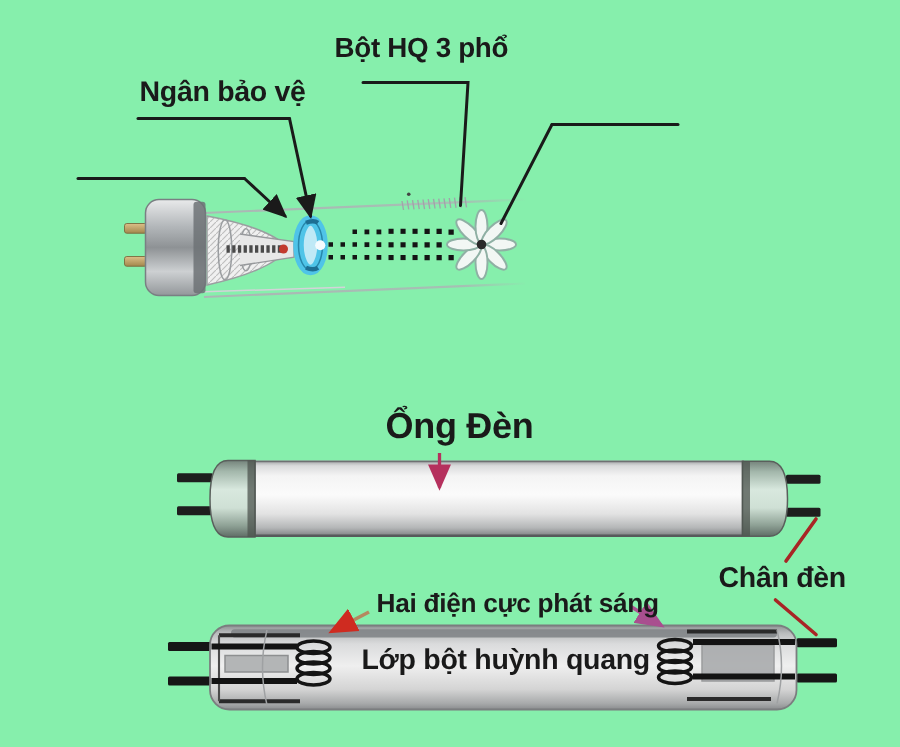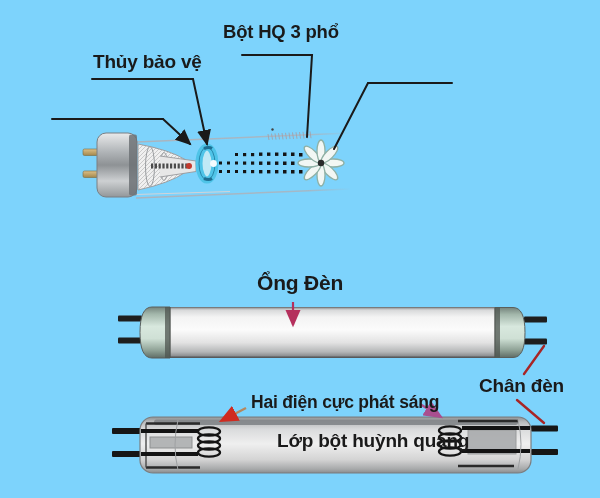--- a/index.html
+++ b/index.html
@@ -1,23 +1,23 @@
 <!DOCTYPE html>
 <html><head>
 <meta charset="utf-8">
 <style>
   html,body{margin:0;padding:0;background:#fff;}
-  #stage{position:relative;width:600px;height:498px;background:#7dd3fc;overflow:hidden;
+  #stage{position:relative;width:600px;height:498px;background:#86efac;overflow:hidden;
          font-family:"Liberation Sans","DejaVu Sans",sans-serif;}
   #art{position:absolute;left:0;top:0;}
   .lbl{position:absolute;color:#1a1a1a;font-weight:bold;white-space:nowrap;
        font-size:19px;line-height:1.05;letter-spacing:-0.2px;}
   .lbl.small{font-size:17.5px;}
   .lbl.mid{font-size:18.5px;}
-  .lbl.big{font-size:21px;}
+  .lbl.big{font-size:24px;}
 </style>
 </head>
 <body>
 
 <div id="stage">
 
 <svg id="art" width="600" height="498" viewBox="0 0 600 498">
   <defs>
     <linearGradient id="fadeR" gradientUnits="userSpaceOnUse" x1="136" y1="0" x2="352" y2="0">
       <stop offset="0" stop-color="#b0b0b6" stop-opacity="0.9"></stop>
@@ -254,20 +254,20 @@
         <ellipse cx="450" cy="451.5" rx="11" ry="4.2"></ellipse>
       </g>
     </g>
   </g>
 
   <line x1="246" y1="408" x2="221" y2="421" stroke="#b5885f" stroke-width="2.4" marker-end="url(#mRed)"></line>
   <line x1="420" y1="404" x2="441" y2="417" stroke="#a94f8f" stroke-width="2.4" marker-end="url(#mPurple)"></line>
 </svg>
 
 <div class="lbl mid" style="left:223px;top:22px;">Bột HQ 3 phổ</div>
-<div class="lbl" style="left:93px;top:52px;">Thủy bảo vệ</div>
+<div class="lbl" style="left:93px;top:52px;">Ngân bảo vệ</div>
 
 <div class="lbl big" style="left:257px;top:272px;">Ổng Đèn</div>
 <div class="lbl" style="left:479px;top:376px;">Chân đèn</div>
 <div class="lbl small" style="left:251px;top:393px;">Hai điện cực phát sáng</div>
-<div class="lbl" style="left:241px;top:431px;margin-left:36px;">Lớp bột huỳnh quang</div>
+<div class="lbl" style="left:241px;top:431px;">Lớp bột huỳnh quang</div>
 
 </div>
 
 </body></html>

